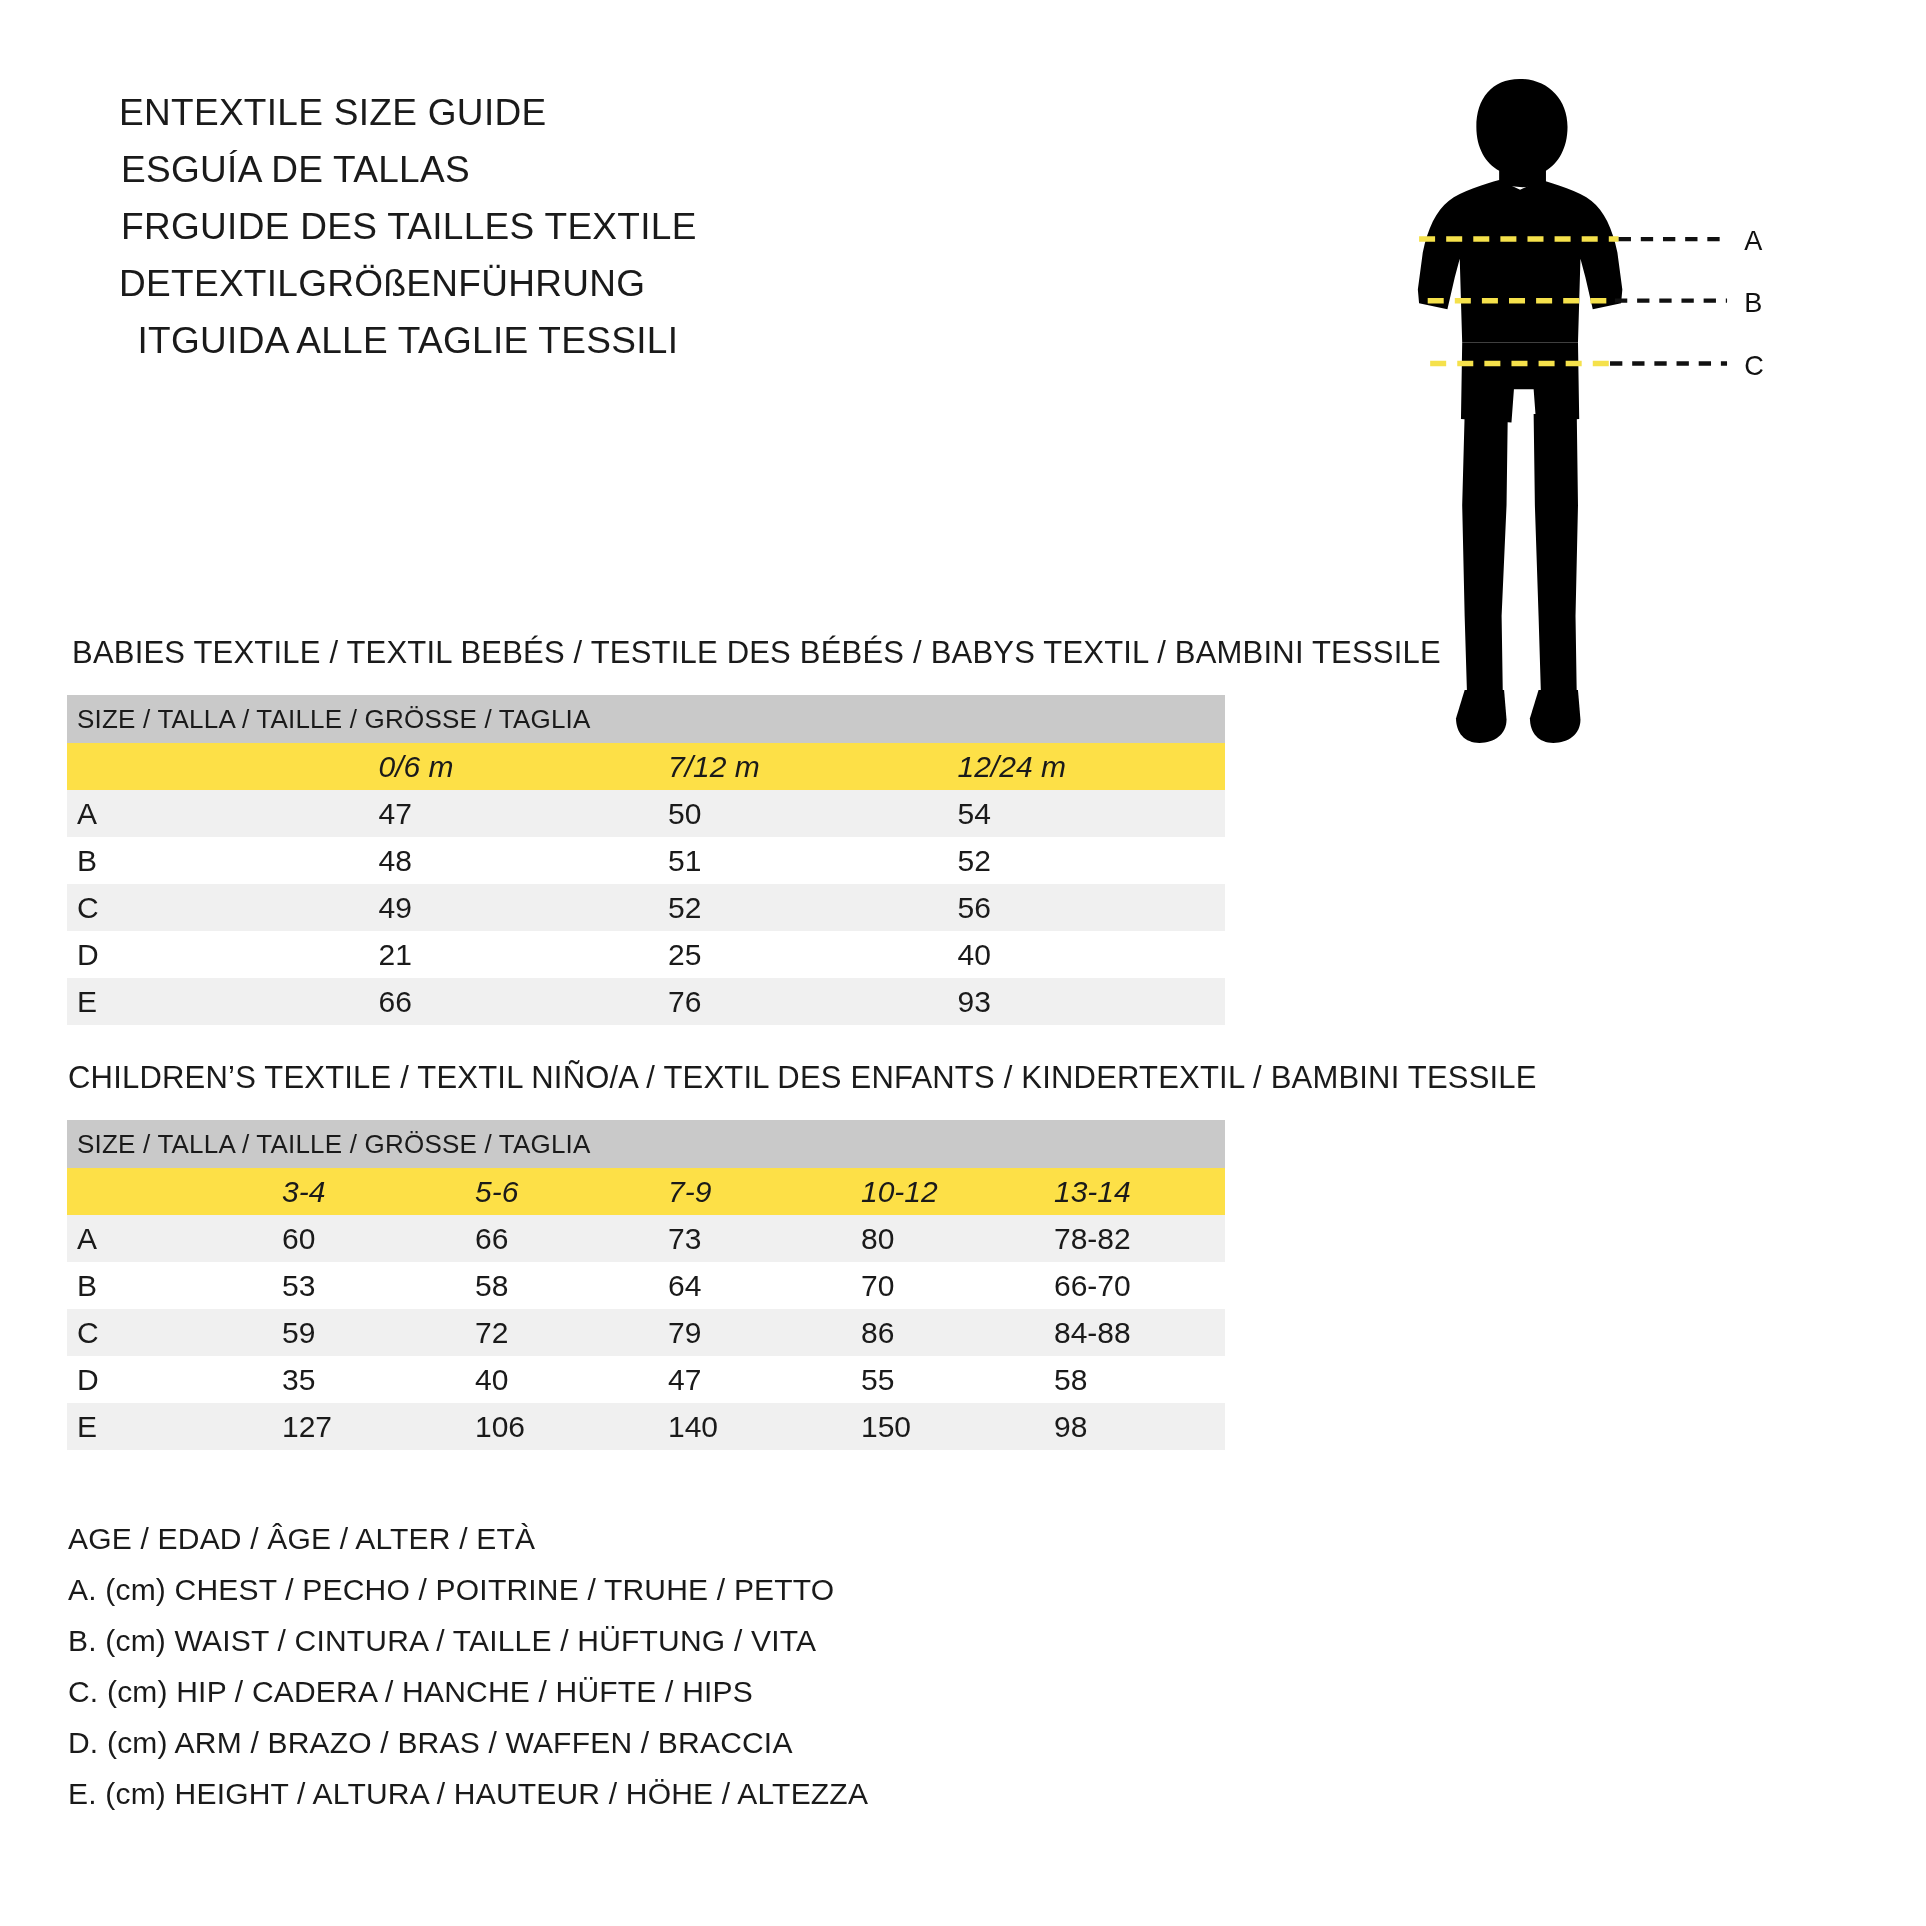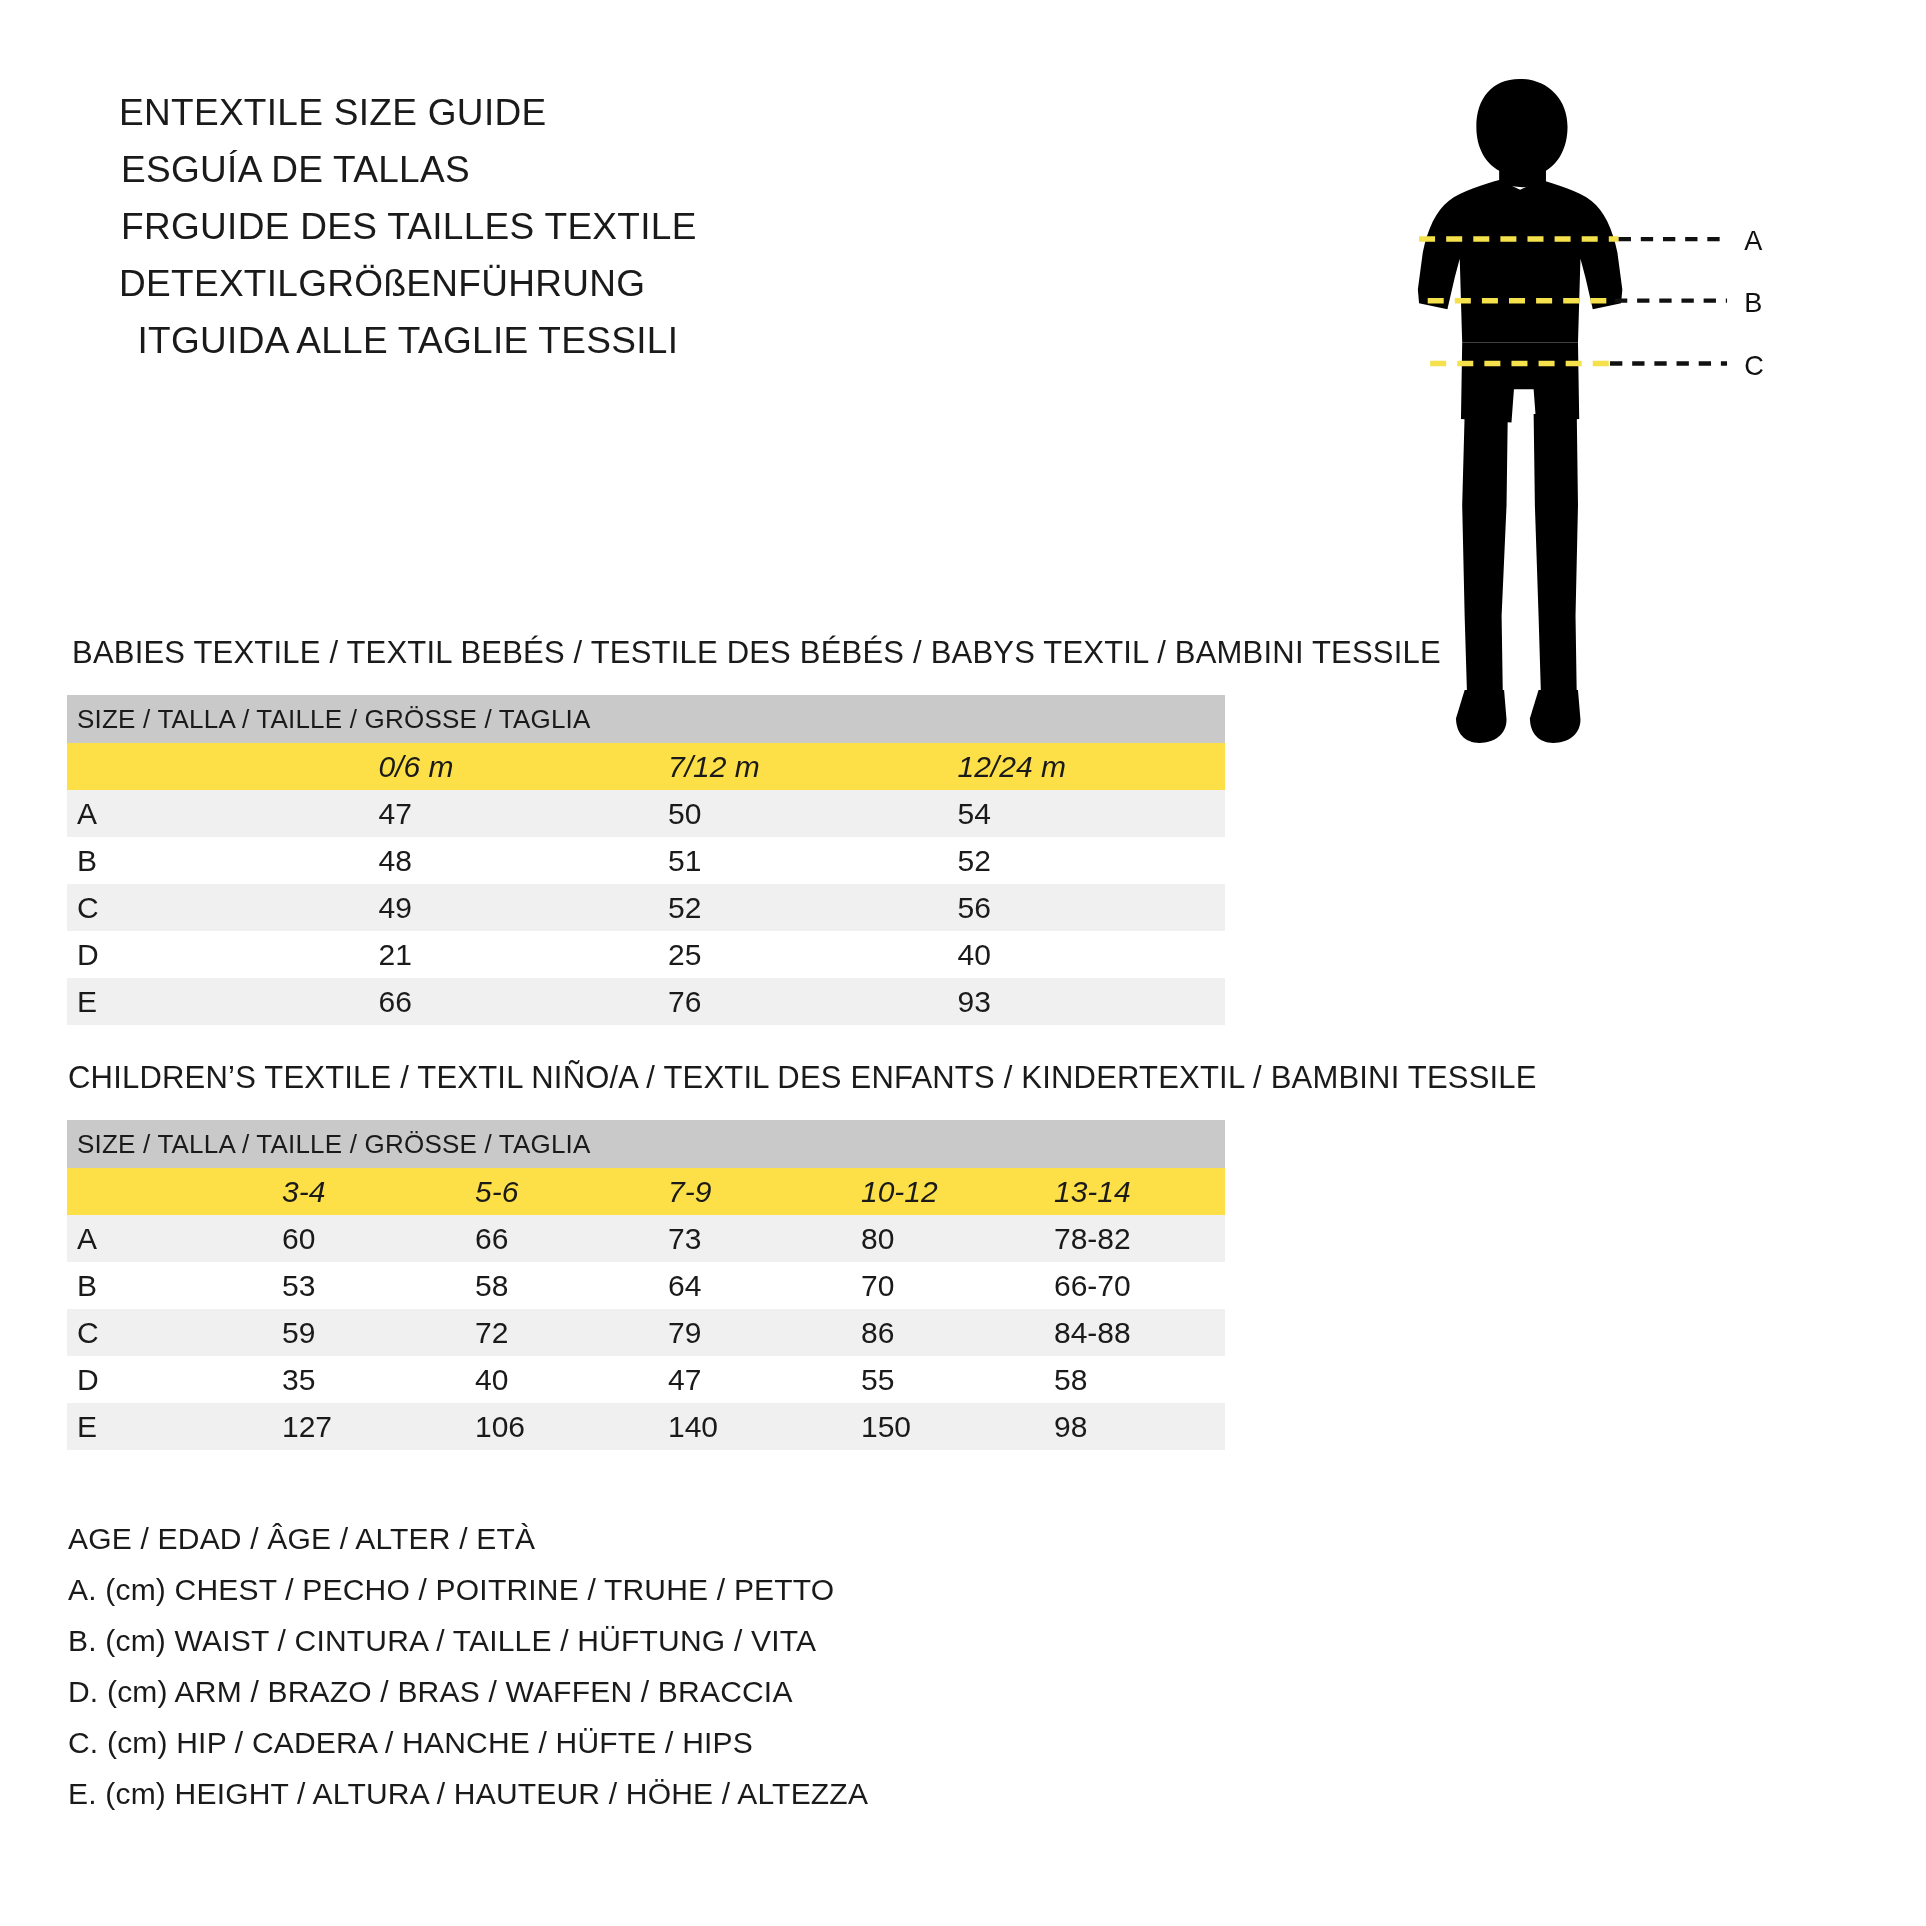--- a/index.html
+++ b/index.html
@@ -270,17 +270,17 @@
     <td class="val">150</td>
     <td class="val">98</td>
   </tr>
 </tbody>
   </table>
 
 <div class="legend">
   <div class="legend-line">AGE / EDAD / ÂGE / ALTER / ETÀ</div>
   <div class="legend-line">A. (cm) CHEST / PECHO / POITRINE / TRUHE / PETTO</div>
   <div class="legend-line">B. (cm) WAIST / CINTURA / TAILLE / HÜFTUNG / VITA</div>
+  <div class="legend-line">C. (cm) HIP / CADERA / HANCHE / HÜFTE / HIPS</div>
   <div class="legend-line">D. (cm) ARM / BRAZO / BRAS / WAFFEN / BRACCIA</div>
-  <div class="legend-line">C. (cm) HIP / CADERA / HANCHE / HÜFTE / HIPS</div>
   <div class="legend-line">E. (cm) HEIGHT / ALTURA / HAUTEUR / HÖHE / ALTEZZA</div>
 </div>
 
 
 </body></html>

